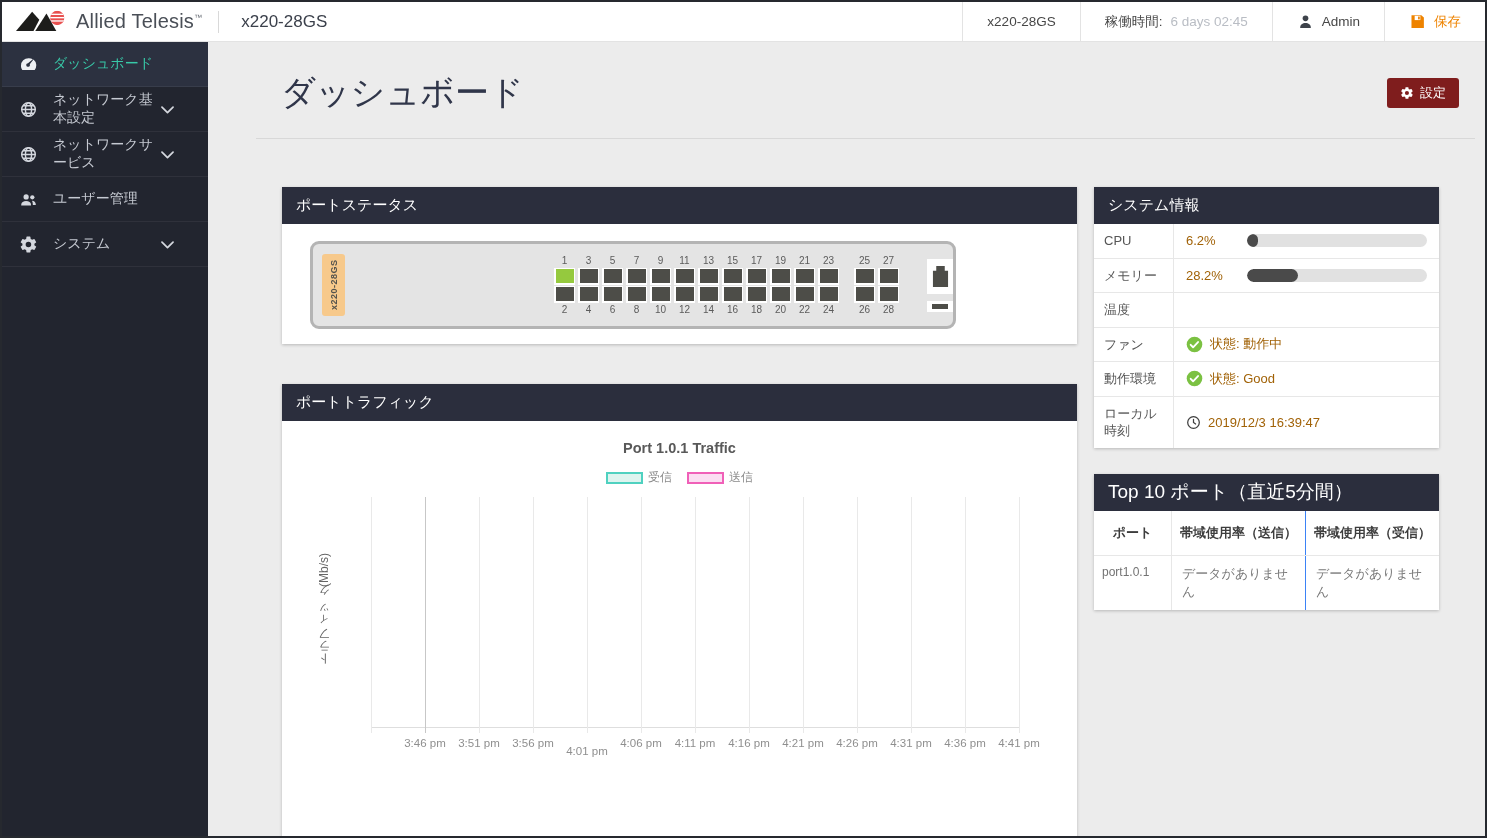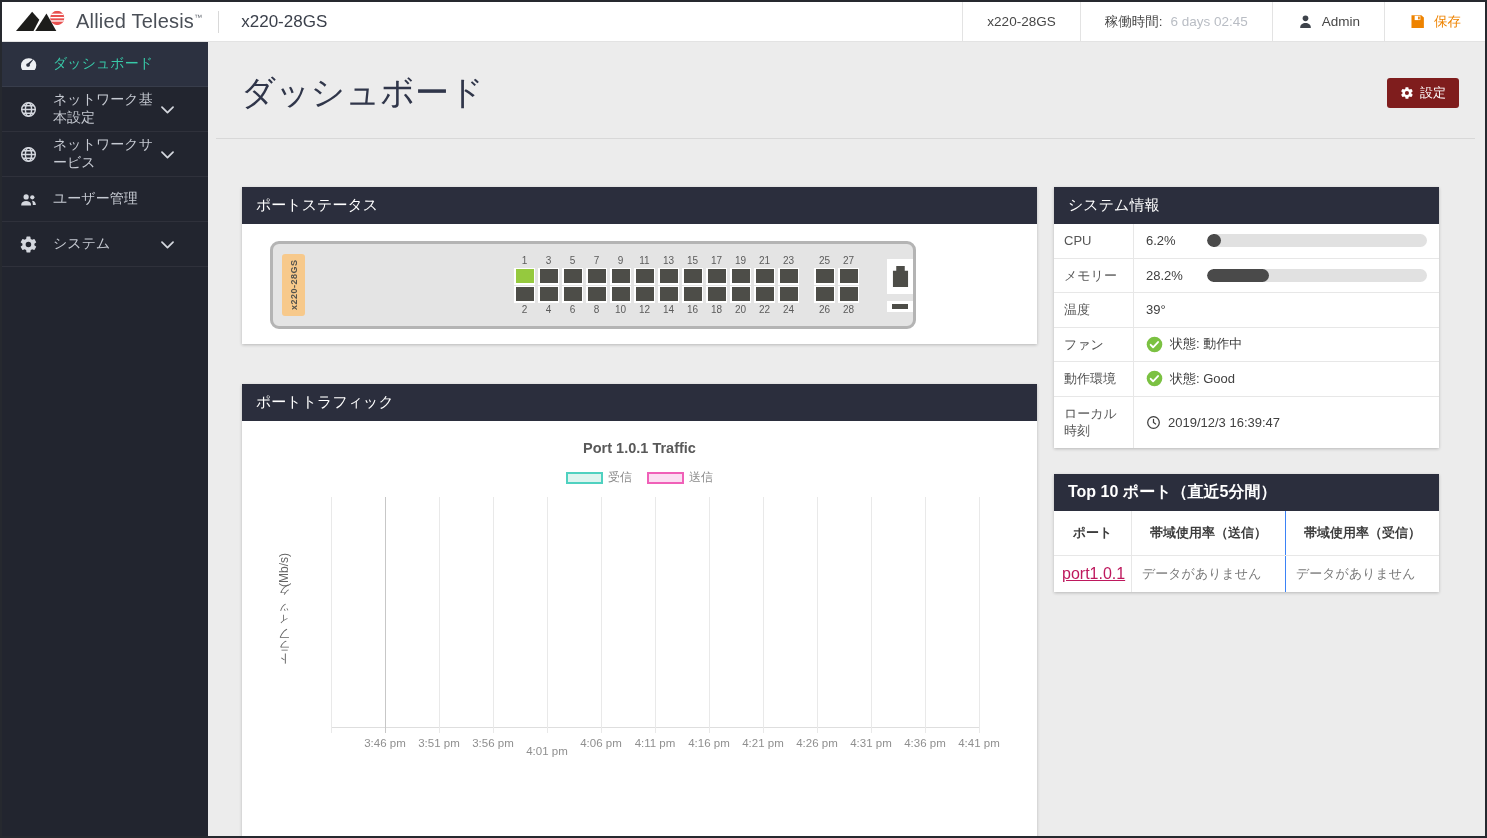--- a/index.html
+++ b/index.html
@@ -18,21 +18,21 @@
   .device-title { font-size:17px; color:#3b404b; padding-left:22px; }
   .top-right { margin-left:auto; display:flex; align-items:stretch; height:100%; }
   .top-seg { display:flex; align-items:center; padding:0 24px; border-left:1px solid #e3e3e3;
              font-size:13.5px; color:#474747; gap:8px; white-space:nowrap; }
   .uptime-value { color:#b9bdc4; }
   .save-seg { color:#ee8300; cursor:pointer; }
   .seg-icn { width:17px; height:17px; display:inline-block; }
   .seg-icn svg { width:100%; height:100%; display:block; }
 
   
-  .body-row { flex:1; display:flex; min-height:0; }
+  .body-row { flex:1; display:flex; min-height:0;gap:40px; }
   .sidebar { width:206px; flex:0 0 206px; background:#22252f; }
   .side-item { height:45px; display:flex; align-items:center; padding:0 16px 0 17px;
                color:#c6cad2; font-size:14px; border-bottom:1px solid rgba(255,255,255,.06);
                cursor:pointer; }
   .side-item .icn { width:19px; height:19px; margin-right:15px; color:#d4d7de; flex:0 0 19px; }
   .icn svg { width:100%; height:100%; display:block; }
   .side-item.active { background:#2c3140; color:#38c9a8; }
   .side-item.active .icn { color:#eef0f4; }
   .side-label { flex:1; }
   .chev { width:13px; height:13px; color:#8d929c; flex:0 0 13px; }
@@ -48,21 +48,21 @@
   .title-rule { border:none; border-top:1px solid #d8d8d8; margin:22px 10px 0 8px; }
 
   .content { display:flex; gap:17px; padding:48px 46px 0 34px; align-items:flex-start; }
   .col-left { width:795px; flex:0 0 795px; }
   .col-right { flex:1; }
   .panel { background:#fff; box-shadow:0 1px 3px rgba(0,0,0,.22); }
   .col-left .panel { margin-bottom:40px; }
   .col-right .panel { margin-bottom:26px; }
   .panel-h { background:#2b2e3d; color:#fff; font-size:15px; height:37px;
              display:flex; align-items:center; padding:0 14px; }
-  .panel-h.bold { font-weight:bold; font-size:16px; }
+  .panel-h.bold { font-weight:normal; font-size:19px; }
 
   
   .ps-body { height:120px; padding:17px 20px 0 28px; }
   .switch { width:646px; height:88px; background:#e4e4e4; border:3px solid #b4b4b4;
             border-radius:9px; display:flex; align-items:center; }
   .switch-label { margin-left:9px; width:23px; height:62px; background:#f7c98b; border-radius:3px;
                   color:#55544e; font-size:9px; font-weight:bold; display:flex; align-items:center;
                   justify-content:center; writing-mode:vertical-rl; transform:rotate(180deg);
                   letter-spacing:.5px; }
   .port-grid { margin-left:auto; display:flex; align-items:center; padding-right:12px; }
@@ -94,37 +94,37 @@
   .chart-x-ticks { position:relative; height:22px; margin-top:9px; }
   .chart-x-ticks span { position:absolute; transform:translateX(-50%); font-size:11.5px;
                         color:#8f8f8f; white-space:nowrap; }
 
   
   .si-row { display:flex; border-top:1px solid #e7e7e7; min-height:32px; align-items:stretch; }
   .si-row:first-child { border-top:none; }
   .si-label { width:80px; flex:0 0 80px; border-right:1px solid #e7e7e7;
               padding:8px 4px 8px 10px; font-size:13px; color:#565656; line-height:1.35; }
   .si-value { flex:1; display:flex; align-items:center; padding:4px 10px 4px 12px;
-              font-size:13px; color:#404040; gap:7px; }
+              font-size:13px; color:#a16207; gap:7px; }
   .si-pct { width:54px; flex:0 0 54px; }
   .si-track { flex:1; height:13px; border-radius:7px; background:#e1e1e1; overflow:hidden; margin-right:2px; }
   .si-fill { height:100%; background:#4a4a4a; border-radius:7px; }
   .si-icn { width:17px; height:17px; flex:0 0 17px; }
   .si-icn svg { width:100%; height:100%; display:block; }
   .si-icn.clock { width:15px; flex-basis:15px; }
 
   
   .tp-row { display:flex; }
   .tp-row + .tp-row { border-top:1px solid #e7e7e7; }
   .tp-cell { padding:13px 6px; font-size:13px; }
   .tp-head .tp-cell { font-weight:bold; color:#3d3d3d; text-align:center; }
   .tp-c0 { width:78px; flex:0 0 78px; border-right:1px solid #e7e7e7; }
   .tp-c1 { flex:1; border-right:1px solid #3b82f6; }
   .tp-c2 { flex:1; }
-  .tp-data .tp-c0 { font-size:16px; color:#be185d; padding:9px 8px;text-decoration:underline; }
+  .tp-data .tp-c0 { font-size:12px; color:#737373; padding:9px 8px; }
   .tp-data .tp-c1, .tp-data .tp-c2 { color:#787878; padding:9px 10px; }
 </style>
 </head>
 <body>
 
 <div class="window">
 
   <header class="topbar">
     <div class="brand">
       <span style="display:inline-block;width:52px;height:26px;">
@@ -493,23 +493,20 @@
                   <div class="si-label">メモリー</div>
                   <div class="si-value">
                     <span class="si-pct">28.2%</span>
                     <div class="si-track">
                       <div class="si-fill" style="width: 28.2%;"></div>
                     </div>
                   </div>
                 </div>
                 <div class="si-row">
                   <div class="si-label">温度</div>
-                  <div class="si-value">
-                    <span>39°</span>
-                  </div>
                 </div>
                 <div class="si-row">
                   <div class="si-label">ファン</div>
                   <div class="si-value">
                     <span class="si-icn">
                       <svg viewBox="0 0 24 24">
                         <circle cx="12" cy="12" r="11" fill="#7bc142"></circle>
                         <path d="M6.6 12.4l3.4 3.5 7-7.4" stroke="#fff" stroke-width="2.6" fill="none" stroke-linecap="round" stroke-linejoin="round"></path>
                       </svg>
                     </span>

